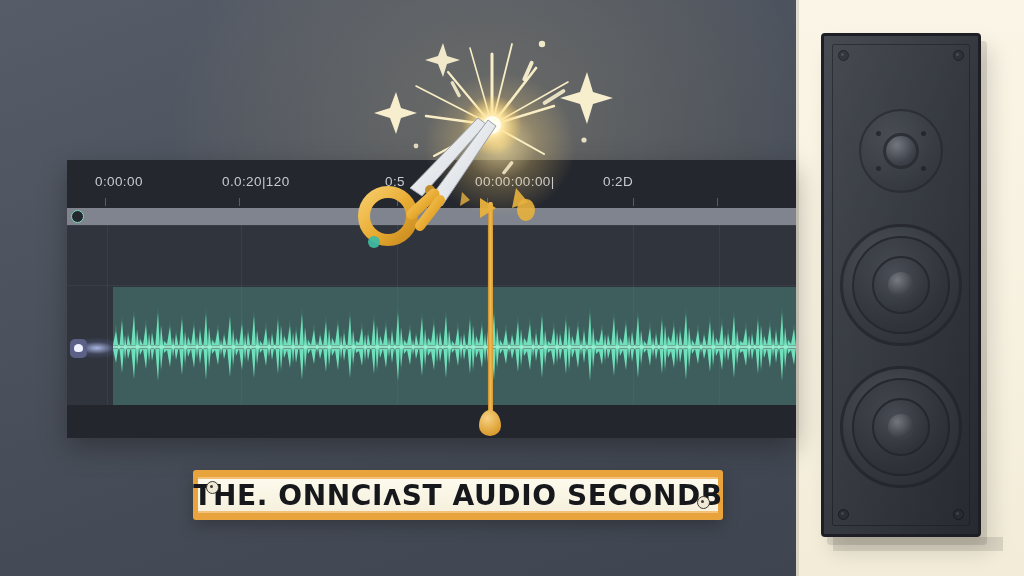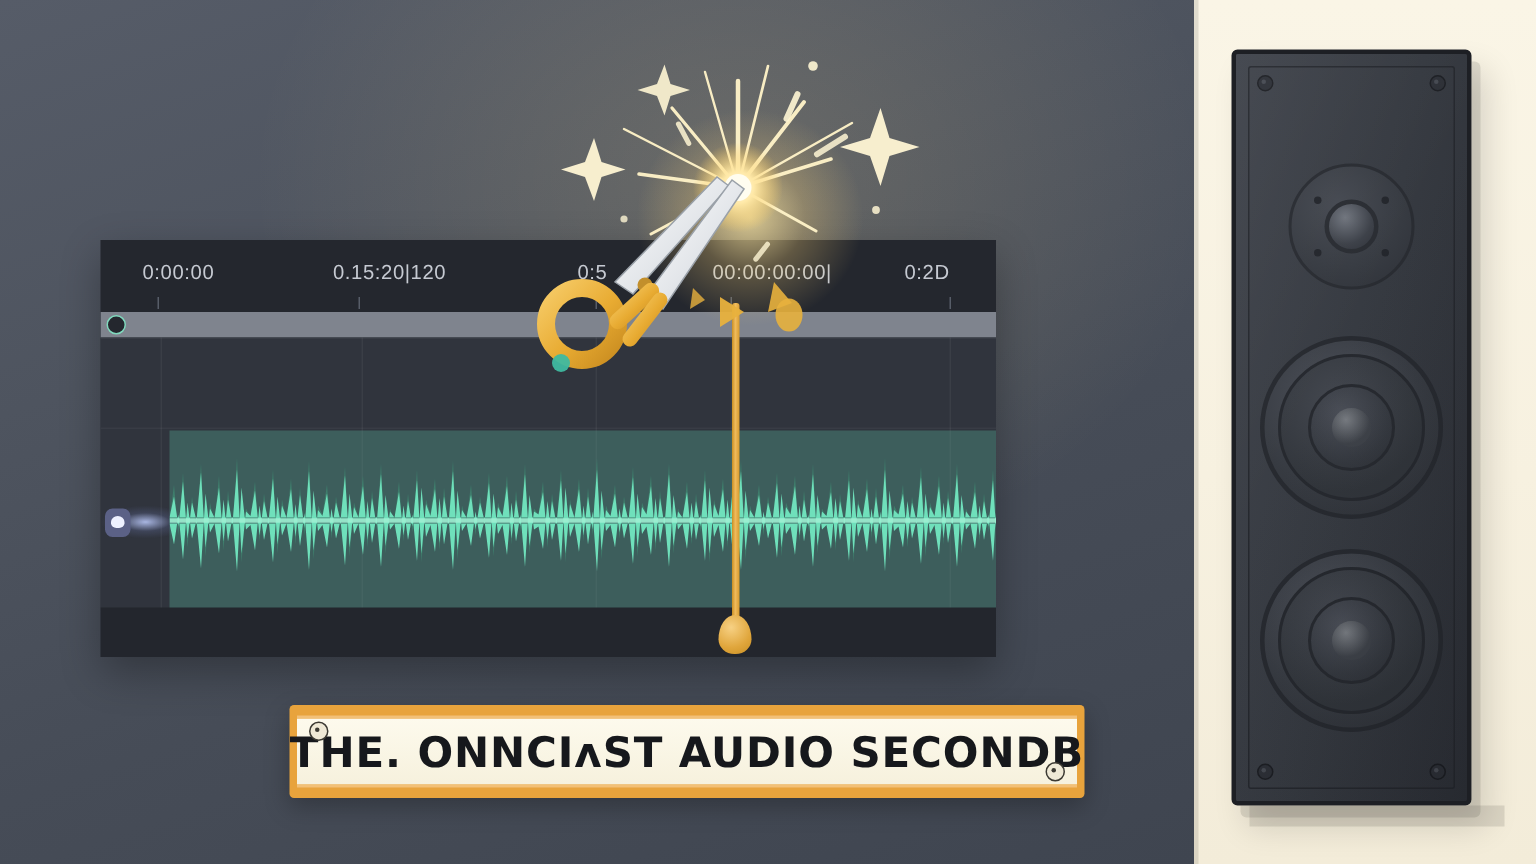--- a/index.html
+++ b/index.html
@@ -25,21 +25,21 @@
     position:absolute;left:796px;top:0;width:228px;height:576px;
     background:linear-gradient(180deg,#faf5e6 0%,#f7f1e0 55%,#f3ecd9 100%);
   }
   .bg-right:before{
     content:"";position:absolute;left:0;top:0;width:3px;height:100%;
     background:rgba(0,0,0,0.10);
   }
 
   
   .editor{
-    position:absolute;left:67px;top:160px;width:597px;height:278px;
+    position:absolute;left:67px;top:160px;width:729px;height:278px;
     background:#30343d;
     box-shadow:0 10px 26px rgba(0,0,0,0.30);
     overflow:hidden;
   }
   .ruler{
     position:absolute;left:0;top:0;width:100%;height:48px;
     background:#24272e;
   }
   .ruler .tick-label{
     position:absolute;top:14px;
@@ -111,21 +111,21 @@
   .fx{position:absolute;left:330px;top:20px;width:330px;height:230px;z-index:9;pointer-events:none;}
   .fx svg{display:block;}
   .burst-glow{
     position:absolute;left:395px;top:45px;width:210px;height:200px;
     background:radial-gradient(closest-side, rgba(255,232,160,0.75), rgba(255,214,120,0.28) 35%, rgba(255,200,90,0) 72%);
     z-index:8;pointer-events:none;
   }
 
   
   .caption{
-    position:absolute;left:193px;top:470px;width:530px;height:62px;
+    position:absolute;left:193px;top:470px;width:530px;height:50px;
     background:#e8a33c;
     border-radius:3px;
     box-shadow:0 6px 16px rgba(0,0,0,0.26);
     z-index:10;
   }
   .caption-inner{
     position:absolute;left:5px;top:7px;right:5px;bottom:7px;
     background:linear-gradient(180deg,#fdfaed,#f6f1dd);
     border-top:2px solid #f2c077;
     border-bottom:2px solid #f2c077;
@@ -229,21 +229,21 @@
 
 <div id="stage">
 
   <div class="bg-left"></div>
   <div class="bg-right"></div>
 
   <div class="editor">
 
     <div class="ruler">
       <span class="tick-label" style="left:28px">0:00:00</span>
-      <span class="tick-label" style="left:155px">0.15:20|120</span>
+      <span class="tick-label" style="left:155px">0.0:20|120</span>
       <span class="tick-label" style="left:318px">0:5</span>
       <span class="tick-label" style="left:408px">00:00:00:00|</span>
       <span class="tick-label" style="left:536px">0:2D</span>
 
       <i class="tick" style="left:38px"></i>
       <i class="tick" style="left:172px"></i>
       <i class="tick" style="left:330px"></i>
       <i class="tick" style="left:420px"></i>
       <i class="tick" style="left:566px"></i>
       <i class="tick" style="left:650px"></i>

